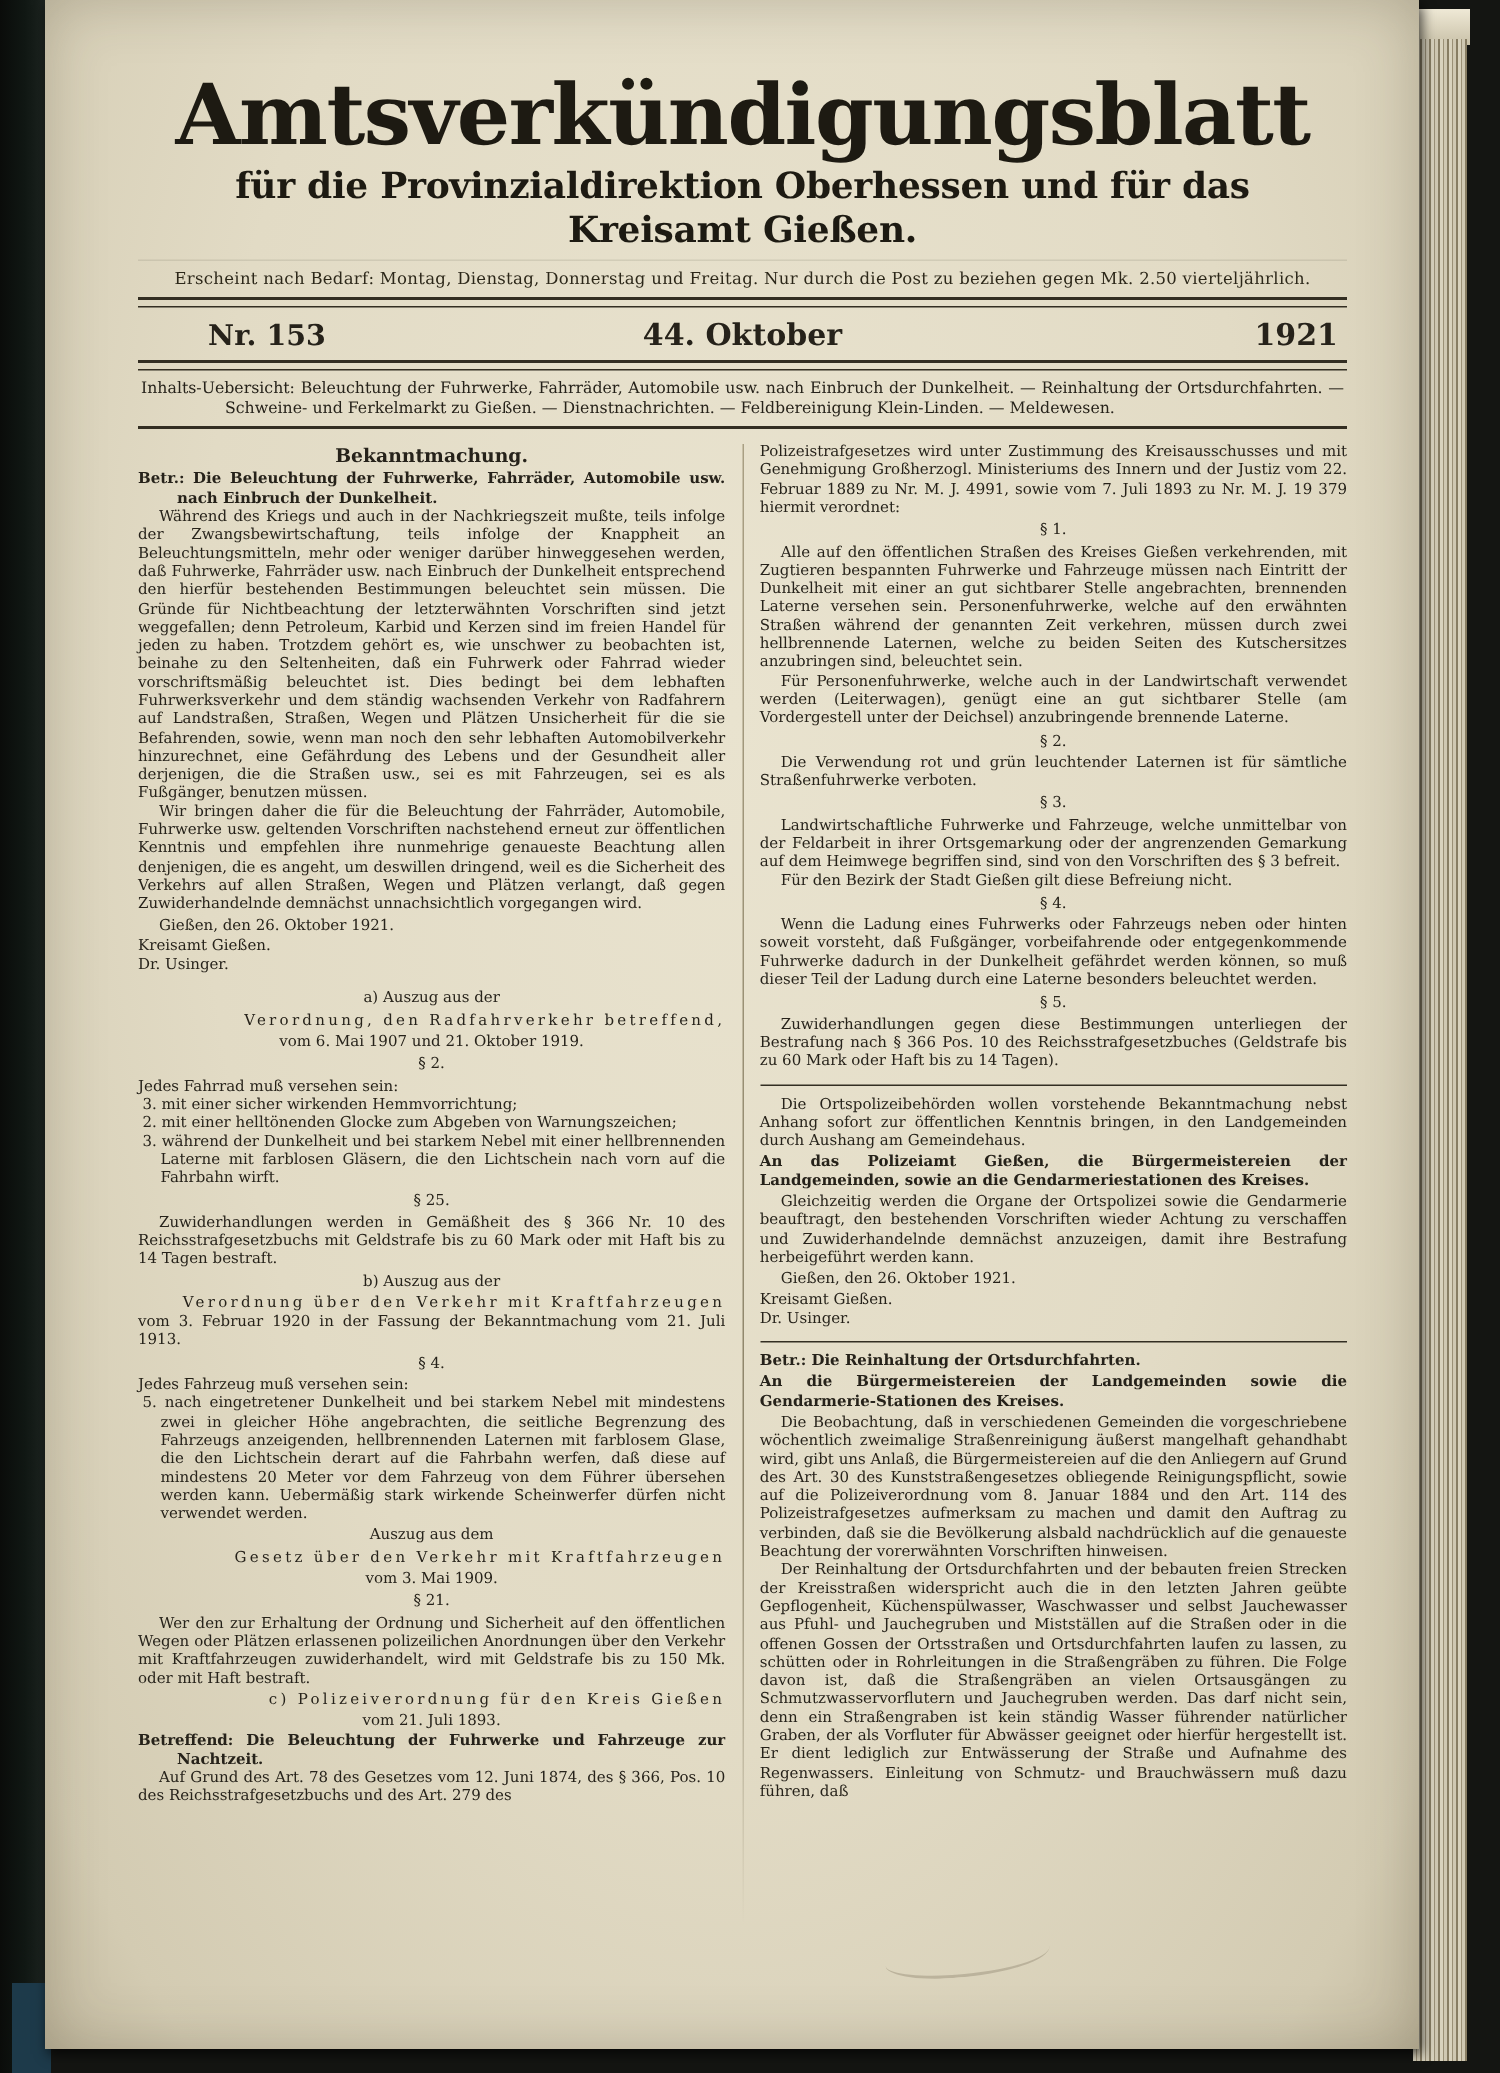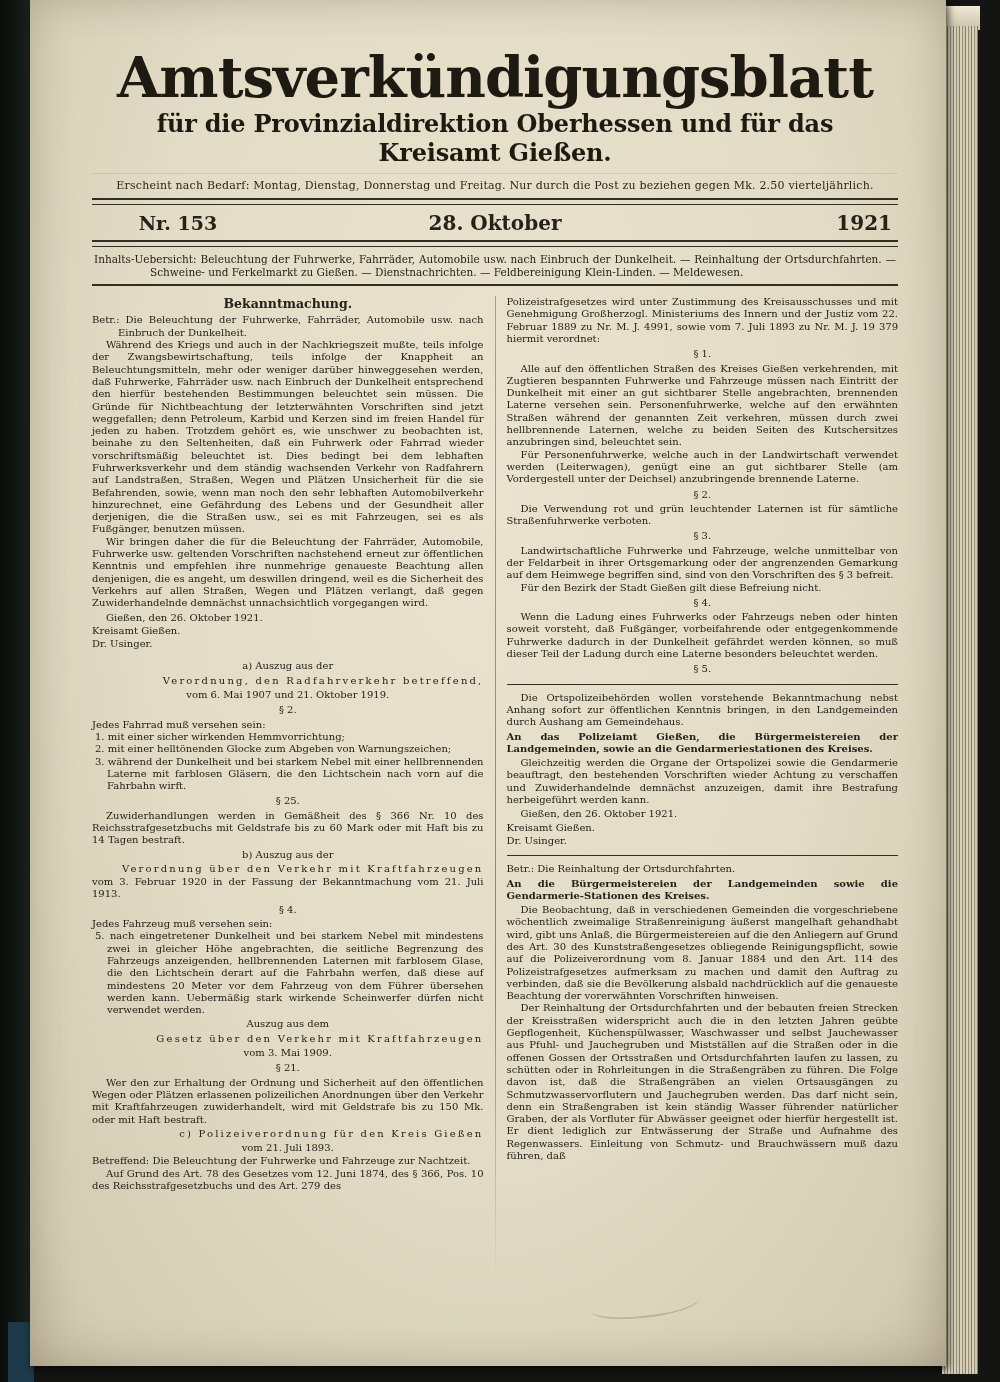--- a/index.html
+++ b/index.html
@@ -44,21 +44,21 @@
   .col-divider{width:1px;background:linear-gradient(180deg,#a99f83,#8d8469 70%,transparent);margin:0 11px;}
 
   
   .blk{margin:0;}
   .para{text-align:justify;text-indent:1.4em;}
   .para-noindent{text-align:justify;}
   .center{text-align:center;margin:2px 0 1px;}
   .center-bold{text-align:center;font-weight:700;font-size:12.5px;margin:0 0 3px;}
   .spaced-center{text-align:right;letter-spacing:2.2px;margin:2px 0 1px;}
   .section-mark{text-align:center;margin:3px 0 2px;}
-  .betr{text-align:justify;padding-left:2.6em;text-indent:-2.6em;}
+  .betr{text-align:justify;padding-left:2.6em;text-indent:-2.6em;font-weight:bold;}
   .list-item{text-align:justify;padding-left:1.5em;text-indent:-1.2em;}
   .place-date{text-indent:1.4em;margin-top:2px;}
   .sig{text-align:left;margin:1px 0;}
   .bold-para{text-align:justify;font-weight:700;margin:2px 0;}
   .hr{border-top:1px solid #332e22;height:0;margin:8px 0 7px;}
   .gap{height:7px;}
 
   
   #pencil-mark{position:absolute;left:590px;top:1290px;width:110px;height:26px;
       border-bottom:2px solid rgba(90,80,60,.25);border-radius:0 0 60% 40%;transform:rotate(-4deg);}
@@ -76,21 +76,21 @@
   <div id="paper">
     <div id="content">
       <header class="masthead">
         <div class="mast-title">Amtsverkündigungsblatt</div>
         <div class="mast-sub">für die Provinzialdirektion Oberhessen und für das Kreisamt Gießen.</div>
         <div class="rule-thin"></div>
         <div class="pub-note">Erscheint nach Bedarf: Montag, Dienstag, Donnerstag und Freitag. Nur durch die Post zu beziehen gegen Mk. 2.50 vierteljährlich.</div>
         <div class="rule-double"></div>
         <div class="issue-row">
           <span class="issue-nr">Nr. 153</span>
-          <span class="issue-date">28. Oktober</span>
+          <span class="issue-date">44. Oktober</span>
           <span class="issue-year">1921</span>
         </div>
         <div class="rule-double"></div>
         <div class="toc">
           <b>Inhalts-Uebersicht:</b>
           <span>Beleuchtung der Fuhrwerke, Fahrräder, Automobile usw. nach Einbruch der Dunkelheit. — Reinhaltung der Ortsdurchfahrten. — Schweine- und Ferkelmarkt zu Gießen. — Dienstnachrichten. — Feldbereinigung Klein-Linden. — Meldewesen.</span>
         </div>
         <div class="rule-heavy"></div>
       </header>
 
@@ -102,21 +102,21 @@
             <div class="blk para">Wir bringen daher die für die Beleuchtung der Fahrräder, Automobile, Fuhrwerke usw. geltenden Vorschriften nachstehend erneut zur öffentlichen Kenntnis und empfehlen ihre nunmehrige genaueste Beachtung allen denjenigen, die es angeht, um deswillen dringend, weil es die Sicherheit des Verkehrs auf allen Straßen, Wegen und Plätzen verlangt, daß gegen Zuwiderhandelnde demnächst unnachsichtlich vorgegangen wird.</div>
             <div class="blk place-date">Gießen, den 26. Oktober 1921.</div>
             <div class="blk sig">Kreisamt Gießen.</div>
             <div class="blk sig">Dr. Usinger.</div>
             <div class="blk gap"></div>
             <div class="blk center">a) Auszug aus der</div>
             <div class="blk spaced-center">Verordnung, den Radfahrverkehr betreffend,</div>
             <div class="blk center">vom 6. Mai 1907 und 21. Oktober 1919.</div>
             <div class="blk section-mark">§ 2.</div>
             <div class="blk para-noindent">Jedes Fahrrad muß versehen sein:</div>
-            <div class="blk list-item">1. mit einer sicher wirkenden Hemmvorrichtung;</div>
+            <div class="blk list-item">3. mit einer sicher wirkenden Hemmvorrichtung;</div>
             <div class="blk list-item">2. mit einer helltönenden Glocke zum Abgeben von Warnungszeichen;</div>
             <div class="blk list-item">3. während der Dunkelheit und bei starkem Nebel mit einer hellbrennenden Laterne mit farblosen Gläsern, die den Lichtschein nach vorn auf die Fahrbahn wirft.</div>
             <div class="blk section-mark">§ 25.</div>
             <div class="blk para">Zuwiderhandlungen werden in Gemäßheit des § 366 Nr. 10 des Reichsstrafgesetzbuchs mit Geldstrafe bis zu 60 Mark oder mit Haft bis zu 14 Tagen bestraft.</div>
             <div class="blk center">b) Auszug aus der</div>
             <div class="blk spaced-center">Verordnung über den Verkehr mit Kraftfahrzeugen</div>
             <div class="blk para-noindent">vom 3. Februar 1920 in der Fassung der Bekanntmachung vom 21. Juli 1913.</div>
             <div class="blk section-mark">§ 4.</div>
             <div class="blk para-noindent">Jedes Fahrzeug muß versehen sein:</div>
             <div class="blk list-item">5. nach eingetretener Dunkelheit und bei starkem Nebel mit mindestens zwei in gleicher Höhe angebrachten, die seitliche Begrenzung des Fahrzeugs anzeigenden, hellbrennenden Laternen mit farblosem Glase, die den Lichtschein derart auf die Fahrbahn werfen, daß diese auf mindestens 20 Meter vor dem Fahrzeug von dem Führer übersehen werden kann. Uebermäßig stark wirkende Scheinwerfer dürfen nicht verwendet werden.</div>
@@ -137,20 +137,21 @@
             <div class="blk para">Alle auf den öffentlichen Straßen des Kreises Gießen verkehrenden, mit Zugtieren bespannten Fuhrwerke und Fahrzeuge müssen nach Eintritt der Dunkelheit mit einer an gut sichtbarer Stelle angebrachten, brennenden Laterne versehen sein. Personenfuhrwerke, welche auf den erwähnten Straßen während der genannten Zeit verkehren, müssen durch zwei hellbrennende Laternen, welche zu beiden Seiten des Kutschersitzes anzubringen sind, beleuchtet sein.</div>
             <div class="blk para">Für Personenfuhrwerke, welche auch in der Landwirtschaft verwendet werden (Leiterwagen), genügt eine an gut sichtbarer Stelle (am Vordergestell unter der Deichsel) anzubringende brennende Laterne.</div>
             <div class="blk section-mark">§ 2.</div>
             <div class="blk para">Die Verwendung rot und grün leuchtender Laternen ist für sämtliche Straßenfuhrwerke verboten.</div>
             <div class="blk section-mark">§ 3.</div>
             <div class="blk para">Landwirtschaftliche Fuhrwerke und Fahrzeuge, welche unmittelbar von der Feldarbeit in ihrer Ortsgemarkung oder der angrenzenden Gemarkung auf dem Heimwege begriffen sind, sind von den Vorschriften des § 3 befreit.</div>
             <div class="blk para">Für den Bezirk der Stadt Gießen gilt diese Befreiung nicht.</div>
             <div class="blk section-mark">§ 4.</div>
             <div class="blk para">Wenn die Ladung eines Fuhrwerks oder Fahrzeugs neben oder hinten soweit vorsteht, daß Fußgänger, vorbeifahrende oder entgegenkommende Fuhrwerke dadurch in der Dunkelheit gefährdet werden können, so muß dieser Teil der Ladung durch eine Laterne besonders beleuchtet werden.</div>
             <div class="blk section-mark">§ 5.</div>
+            <div class="blk para">Zuwiderhandlungen gegen diese Bestimmungen unterliegen der Bestrafung nach § 366 Pos. 10 des Reichsstrafgesetzbuches (Geldstrafe bis zu 60 Mark oder Haft bis zu 14 Tagen).</div>
             <div class="blk hr"></div>
             <div class="blk para">Die Ortspolizeibehörden wollen vorstehende Bekanntmachung nebst Anhang sofort zur öffentlichen Kenntnis bringen, in den Landgemeinden durch Aushang am Gemeindehaus.</div>
             <div class="blk bold-para">An das Polizeiamt Gießen, die Bürgermeistereien der Landgemeinden, sowie an die Gendarmeriestationen des Kreises.</div>
             <div class="blk para">Gleichzeitig werden die Organe der Ortspolizei sowie die Gendarmerie beauftragt, den bestehenden Vorschriften wieder Achtung zu verschaffen und Zuwiderhandelnde demnächst anzuzeigen, damit ihre Bestrafung herbeigeführt werden kann.</div>
             <div class="blk place-date">Gießen, den 26. Oktober 1921.</div>
             <div class="blk sig">Kreisamt Gießen.</div>
             <div class="blk sig">Dr. Usinger.</div>
             <div class="blk hr"></div>
             <div class="blk betr">Betr.: Die Reinhaltung der Ortsdurchfahrten.</div>
             <div class="blk bold-para">An die Bürgermeistereien der Landgemeinden sowie die Gendarmerie-Stationen des Kreises.</div>

